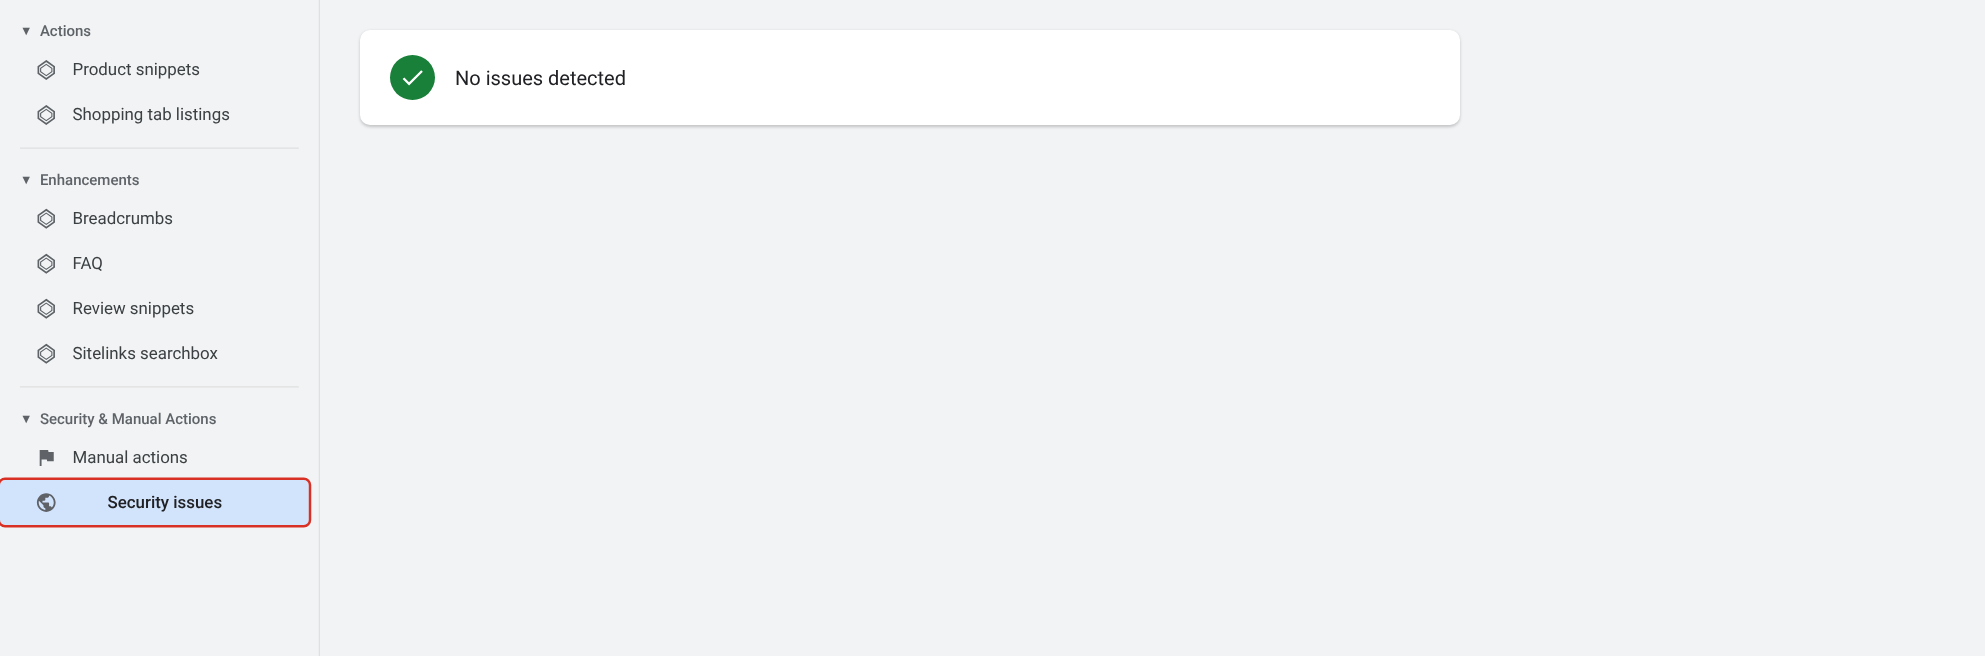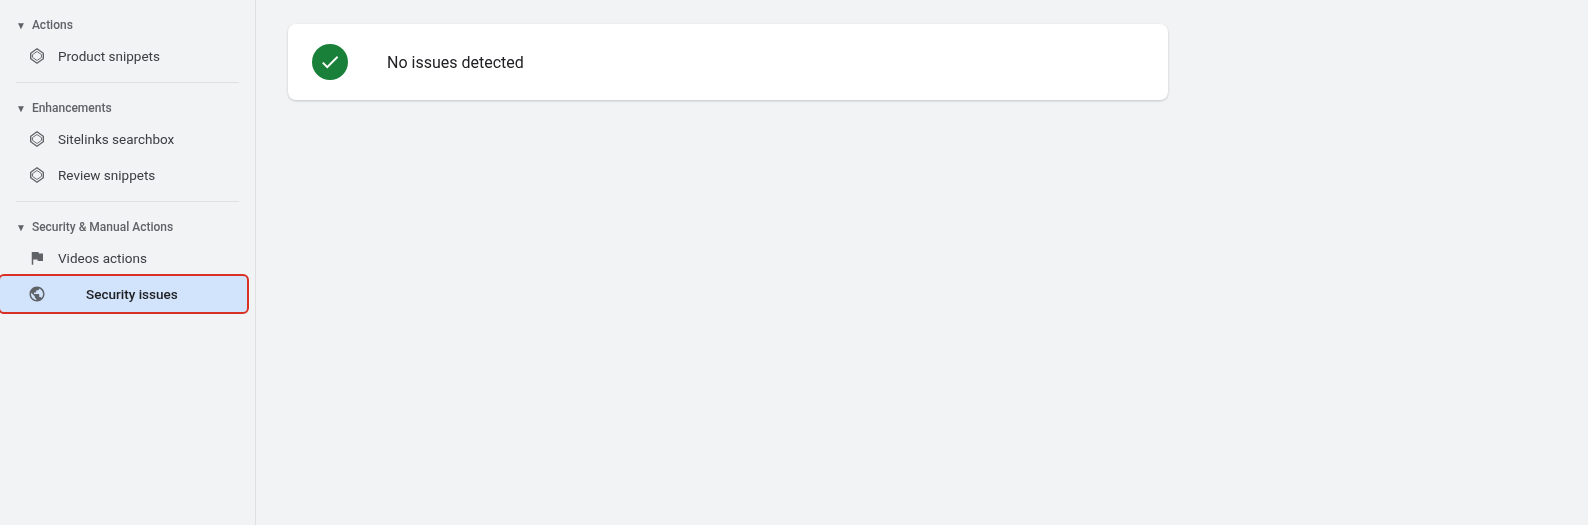--- a/index.html
+++ b/index.html
@@ -112,75 +112,101 @@
     .status-icon-circle svg {
       width: 22px;
       height: 22px;
       fill: white;
     }
 
     .status-text {
       font-size: 16px;
       color: #202124;
       font-weight: 400;
-      margin-left: 23px;
     }
   </style>
 </head>
 <body>
 
 <nav class="sidebar">
 <div class="sidebar-section-header">
       <span class="chevron">▼</span>
       <span>Actions</span>
     </div>
     <div class="sidebar-item">
         <span class="item-icon">
         <svg viewBox="0 0 20 20" fill="none" xmlns="http://www.w3.org/2000/svg">
           <polygon points="10,2 17,7 17,13 10,18 3,13 3,7" fill="none" stroke="#5f6368" stroke-width="1.5"></polygon>
           <polygon points="10,5 15,8.5 15,11.5 10,15 5,11.5 5,8.5" fill="none" stroke="#5f6368" stroke-width="1"></polygon>
         </svg>
       </span>
         <span class="item-label">Product snippets</span>
       </div>
+    <div class="sidebar-item">
+        <span class="item-icon">
+        <svg viewBox="0 0 20 20" fill="none" xmlns="http://www.w3.org/2000/svg">
+          <polygon points="10,2 17,7 17,13 10,18 3,13 3,7" fill="none" stroke="#5f6368" stroke-width="1.5"></polygon>
+          <polygon points="10,5 15,8.5 15,11.5 10,15 5,11.5 5,8.5" fill="none" stroke="#5f6368" stroke-width="1"></polygon>
+        </svg>
+      </span>
+        <span class="item-label">Shopping tab listings</span>
+      </div>
     <div class="divider"></div>
     <div class="sidebar-section-header">
       <span class="chevron">▼</span>
       <span>Enhancements</span>
     </div>
     <div class="sidebar-item">
         <span class="item-icon">
         <svg viewBox="0 0 20 20" fill="none" xmlns="http://www.w3.org/2000/svg">
           <polygon points="10,2 17,7 17,13 10,18 3,13 3,7" fill="none" stroke="#5f6368" stroke-width="1.5"></polygon>
           <polygon points="10,5 15,8.5 15,11.5 10,15 5,11.5 5,8.5" fill="none" stroke="#5f6368" stroke-width="1"></polygon>
         </svg>
       </span>
+        <span class="item-label">Breadcrumbs</span>
+      </div>
+    <div class="sidebar-item">
+        <span class="item-icon">
+        <svg viewBox="0 0 20 20" fill="none" xmlns="http://www.w3.org/2000/svg">
+          <polygon points="10,2 17,7 17,13 10,18 3,13 3,7" fill="none" stroke="#5f6368" stroke-width="1.5"></polygon>
+          <polygon points="10,5 15,8.5 15,11.5 10,15 5,11.5 5,8.5" fill="none" stroke="#5f6368" stroke-width="1"></polygon>
+        </svg>
+      </span>
+        <span class="item-label">FAQ</span>
+      </div>
+    <div class="sidebar-item">
+        <span class="item-icon">
+        <svg viewBox="0 0 20 20" fill="none" xmlns="http://www.w3.org/2000/svg">
+          <polygon points="10,2 17,7 17,13 10,18 3,13 3,7" fill="none" stroke="#5f6368" stroke-width="1.5"></polygon>
+          <polygon points="10,5 15,8.5 15,11.5 10,15 5,11.5 5,8.5" fill="none" stroke="#5f6368" stroke-width="1"></polygon>
+        </svg>
+      </span>
+        <span class="item-label">Review snippets</span>
+      </div>
+    <div class="sidebar-item">
+        <span class="item-icon">
+        <svg viewBox="0 0 20 20" fill="none" xmlns="http://www.w3.org/2000/svg">
+          <polygon points="10,2 17,7 17,13 10,18 3,13 3,7" fill="none" stroke="#5f6368" stroke-width="1.5"></polygon>
+          <polygon points="10,5 15,8.5 15,11.5 10,15 5,11.5 5,8.5" fill="none" stroke="#5f6368" stroke-width="1"></polygon>
+        </svg>
+      </span>
         <span class="item-label">Sitelinks searchbox</span>
-      </div>
-    <div class="sidebar-item">
-        <span class="item-icon">
-        <svg viewBox="0 0 20 20" fill="none" xmlns="http://www.w3.org/2000/svg">
-          <polygon points="10,2 17,7 17,13 10,18 3,13 3,7" fill="none" stroke="#5f6368" stroke-width="1.5"></polygon>
-          <polygon points="10,5 15,8.5 15,11.5 10,15 5,11.5 5,8.5" fill="none" stroke="#5f6368" stroke-width="1"></polygon>
-        </svg>
-      </span>
-        <span class="item-label">Review snippets</span>
       </div>
     <div class="divider"></div>
     <div class="sidebar-section-header">
       <span class="chevron">▼</span>
       <span>Security &amp; Manual Actions</span>
     </div>
     <div class="sidebar-item">
         <span class="item-icon">
         <svg viewBox="0 0 24 24" fill="#5f6368">
           <path d="M14.4 6L14 4H5v17h2v-7h5.6l.4 2h7V6z"></path>
         </svg>
       </span>
-        <span class="item-label">Videos actions</span>
+        <span class="item-label">Manual actions</span>
       </div>
     <div class="sidebar-item selected" style="outline: rgb(217, 48, 37) solid 2px; border-radius: 4px; background: rgb(210, 227, 252); margin-right: 8px;">
         <span class="item-icon">
         <svg viewBox="0 0 24 24" fill="#5f6368">
           <path d="M12 2C6.48 2 2 6.48 2 12s4.48 10 10 10 10-4.48 10-10S17.52 2 12 2zm-1 17.93c-3.95-.49-7-3.85-7-7.93 0-.62.08-1.21.21-1.79L9 15v1c0 1.1.9 2 2 2v1.93zm6.9-2.54c-.26-.81-1-1.39-1.9-1.39h-1v-3c0-.55-.45-1-1-1H8v-2h2c.55 0 1-.45 1-1V7h2c1.1 0 2-.9 2-2v-.41c2.93 1.19 5 4.06 5 7.41 0 2.08-.8 3.97-2.1 5.39z"></path>
         </svg>
       </span>
         <span class="item-label">Security issues</span>
       </div>
   </nav>

